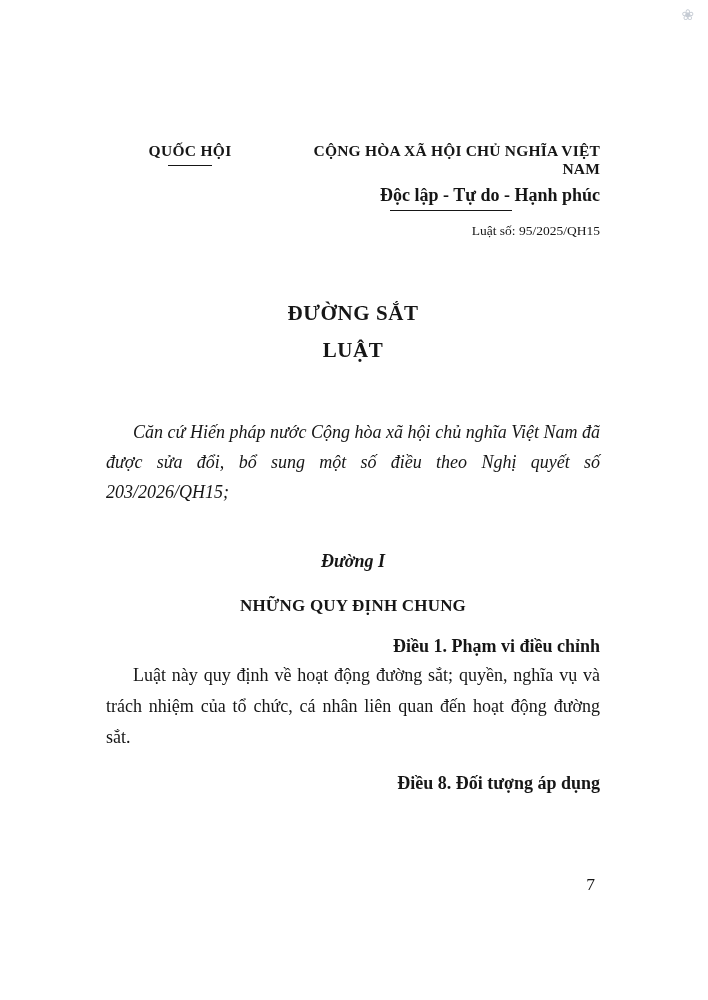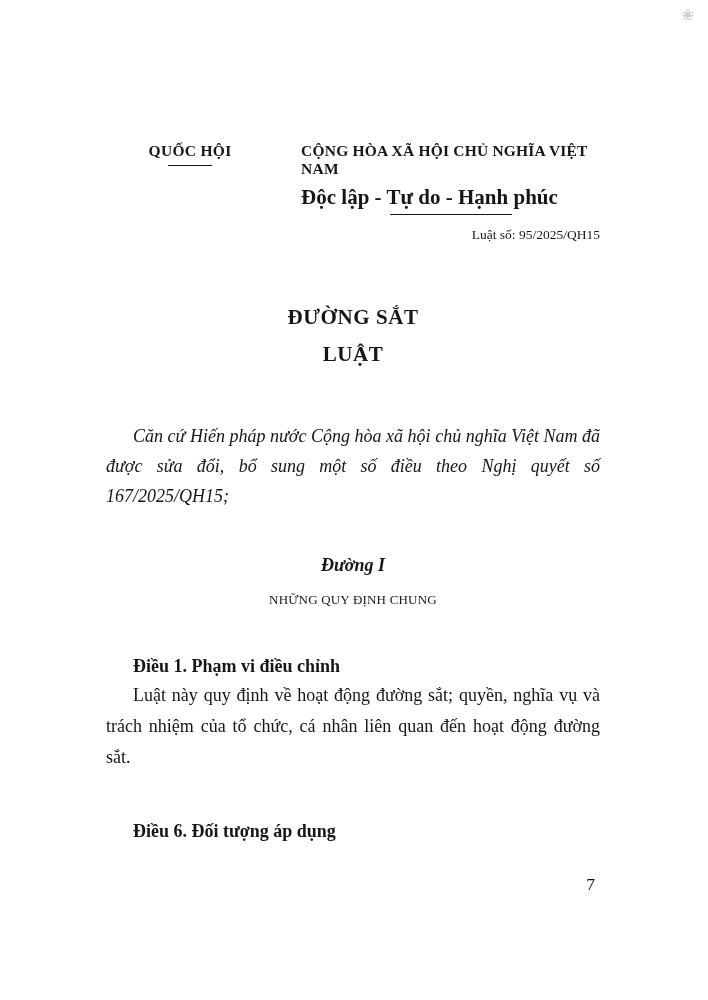--- a/index.html
+++ b/index.html
@@ -28,40 +28,40 @@
     display: flex;
     align-items: flex-start;
     gap: 27px;
   }
   .header-left {
     width: 36%;
     text-align: center;
   }
   .header-right {
     width: 64%;
-    text-align: left;
+    text-align: right;
   }
   .issuer {
     font-weight: bold;
     font-size: 15.5px;
     letter-spacing: 0.3px;
   }
   .issuer-rule {
     width: 44px;
     border-bottom: 1.5px solid #161616;
     margin: 5px auto 0 auto;
   }
   .national-title {
     font-weight: bold;
     font-size: 15.5px;
     letter-spacing: 0.2px;
   }
   .national-motto {
     font-weight: bold;
-    font-size: 21px;
+    font-size: 18px;
     margin-top: 7px;
     font-family: Liberation Serif, serif;
   }
   .motto-rule {
     width: 122px;
     border-bottom: 1.5px solid #161616;
     margin: 4px auto 0 auto;
   }
   .law-number {
     font-size: 13.5px;
@@ -88,32 +88,33 @@
   .preamble p { text-indent: 27px; }
   
   .chapter-number {
     margin-top: 44px;
     text-align: center;
     font-weight: bold;
     font-style: italic;
     font-size: 18px;
   }
   .chapter-title {
-    margin-top: 16px;
+    margin-top: 24px;
     text-align: center;
-    font-weight: normal;
-    font-size: 13px;
+    font-weight: bold;
+    font-size: 17px;
     letter-spacing: 0.2px;
   }
   
   .article-heading {
-    margin-top: 48px;
+    margin-top: 20px;
     font-weight: bold;
     font-size: 18px;
     padding-left: 27px;
+    text-align: right;
   }
   .article-body {
     margin-top: 3px;
     font-size: 18px;
     line-height: 31px;
     text-align: justify;
   }
   .article-body p { text-indent: 27px; }
   
   .page-number {
@@ -143,33 +144,33 @@
   </div>
 
   <div class="law-number">Luật số: 95/2025/QH15</div>
 
   <div class="doc-title">
     <div>ĐƯỜNG SẮT</div>
     <div>LUẬT</div>
   </div>
 
   <div class="preamble">
-    <p>Căn cứ Hiến pháp nước Cộng hòa xã hội chủ nghĩa Việt Nam đã được sửa đổi, bổ sung một số điều theo Nghị quyết số 167/2025/QH15;</p>
+    <p>Căn cứ Hiến pháp nước Cộng hòa xã hội chủ nghĩa Việt Nam đã được sửa đổi, bổ sung một số điều theo Nghị quyết số 203/2026/QH15;</p>
   </div>
 
   <div class="chapter-number">Đường I</div>
 
   <div class="chapter-title">NHỮNG QUY ĐỊNH CHUNG</div>
 
   <div class="article">
     <div class="article-heading">Điều 1. Phạm vi điều chỉnh</div>
     <div class="article-body">
       <p>Luật này quy định về hoạt động đường sắt; quyền, nghĩa vụ và trách nhiệm của tổ chức, cá nhân liên quan đến hoạt động đường sắt.</p>
     </div>
   </div>
 
   <div class="article">
-    <div class="article-heading">Điều 6. Đối tượng áp dụng</div>
+    <div class="article-heading">Điều 8. Đối tượng áp dụng</div>
   </div>
 
   <div class="page-number">7</div>
 
 </div>
 
 </body></html>

